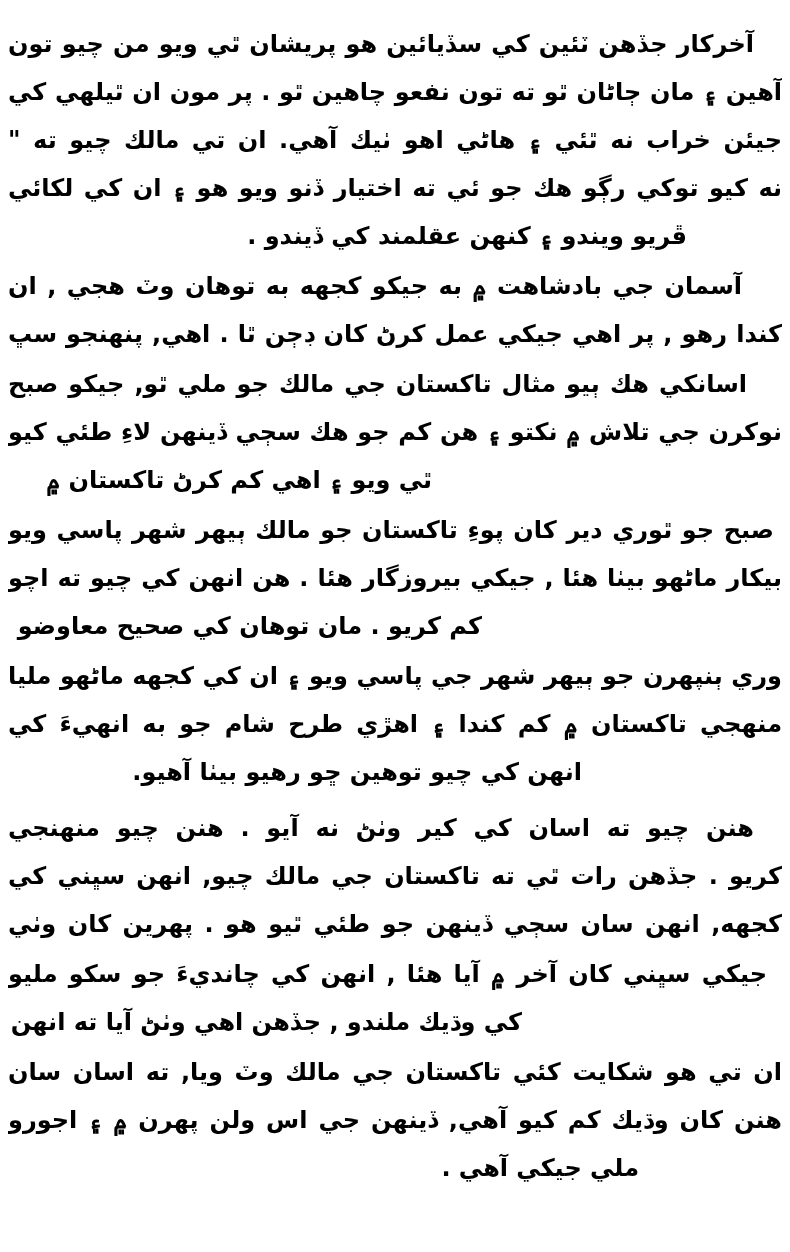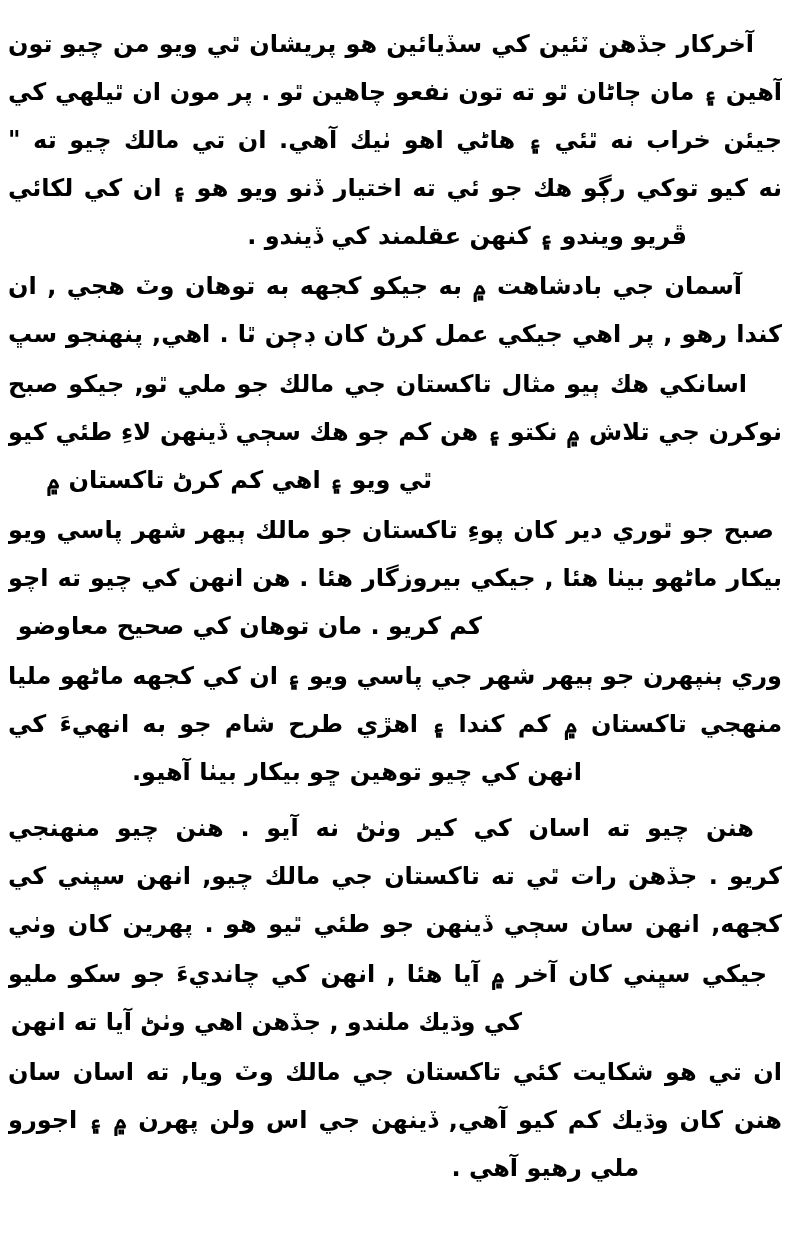--- a/index.html
+++ b/index.html
@@ -71,33 +71,33 @@
 
   <div class="para">
     <div class="line just" style="padding-right:8px">صبح جو ٿوري دير كان پوءِ تاكستان جو مالك ٻيهر شهر پاسي ويو ۽ ان وقت كجهه</div>
     <div class="line just">بيكار ماڻهو بيٺا هئا , جيكي بيروزگار هئا . هن انهن كي چيو ته اچو ۽ منهنجي تاكستان ۾</div>
     <div class="line short" style="padding-right:300px">كم كريو . مان توهان كي صحيح معاوضو ڏيندس .</div>
   </div>
 
   <div class="para">
     <div class="line just">وري ٻنپهرن جو ٻيهر شهر جي پاسي ويو ۽ ان كي كجهه ماڻهو مليا ۽ هن انهن كي چيو توهان</div>
     <div class="line just">منهجي تاكستان ۾ كم كندا ۽ اهڙي طرح شام جو به انهيءَ كي كجهه ماڻهو مليا , هن</div>
-    <div class="line short" style="padding-right:200px">انهن كي چيو توهين ڇو بيكار بيٺا آهيو.</div>
+    <div class="line short" style="padding-right:200px">انهن كي چيو توهين ڇو رهيو بيٺا آهيو.</div>
   </div>
 
   <div class="para gap-before">
     <div class="line just" style="padding-right:28px">هنن چيو ته اسان كي كير وٺڻ نه آيو . هنن چيو منهنجي تاكستان ۾ كم</div>
     <div class="line just">كريو . جڏهن رات ٿي ته تاكستان جي مالك چيو, انهن سڀني كي اجورو ڏيو , جيكي</div>
     <div class="line just">كجهه, انهن سان سڄي ڏينهن جو طئي ٿيو هو . پهرين كان وٺي آخري تائين انهن اجورو ڏيو .</div>
   </div>
 
   <div class="para">
     <div class="line just" style="padding-right:15px">جيكي سڀني كان آخر ۾ آيا هئا , انهن كي چانديءَ جو سكو مليو ٻين سمجهيو انهن</div>
     <div class="line short" style="padding-right:260px">كي وڌيك ملندو , جڏهن اهي وٺڻ آيا ته انهن كي به هك ئي مليو .</div>
   </div>
 
   <div class="para">
     <div class="line just">ان تي هو شكايت كئي تاكستان جي مالك وٽ ويا, ته اسان سان زيادتي ٿي آهي . اسان</div>
     <div class="line just">هنن كان وڌيك كم كيو آهي, ڏينهن جي اس ولن پهرن ۾ ۽ اجورو اسان كي هك جهڙو</div>
-    <div class="line short" style="padding-right:143px">ملي رهيو آهي .</div>
+    <div class="line short" style="padding-right:143px">ملي جيكي آهي .</div>
   </div>
 
 </div>
 
 </body></html>

